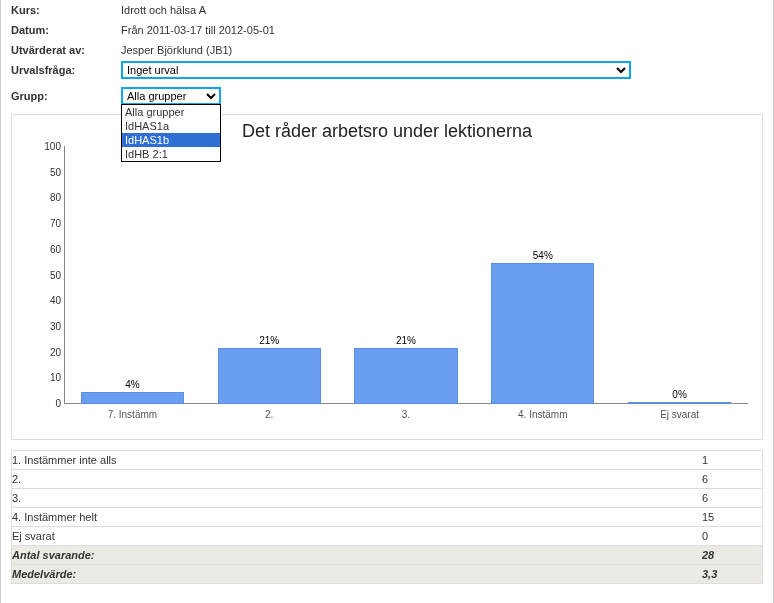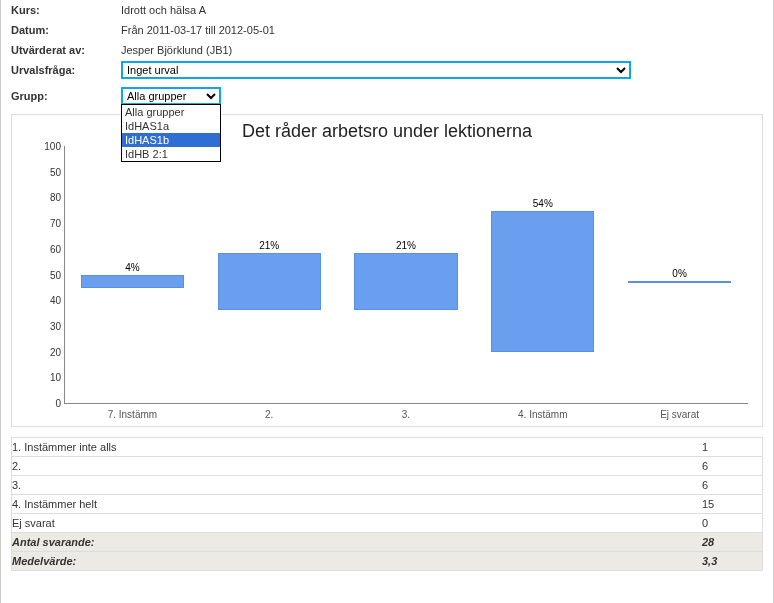--- a/index.html
+++ b/index.html
@@ -7,29 +7,29 @@
   .meta-row{display:flex;align-items:center;min-height:18px;padding:1px 0;}
   .meta-label{width:110px;font-weight:bold;font-size:11px;}
   .meta-value{font-size:11px;}
   .select-field{font-family:inherit;font-size:11px;border:2px solid #0ea5e9;background:#fff;}
   .select-long{width:510px;height:18px;}
   .select-short{width:100px;height:18px;}
   .dropdown-wrap{position:relative;display:inline-block;}
   .dropdown-list{position:absolute;top:17px;left:0;width:98px;border:1px solid #000;background:#fff;z-index:10;}
   .dropdown-list div{padding:0 3px;font-size:11px;line-height:14px;white-space:nowrap;overflow:hidden;}
   .dropdown-list div.sel{background:#2f6fd4;color:#fff;}
-  .chart-panel{margin-top:8px;border:1px solid #ddd;background:#fff;padding:6px 14px 0 14px;}
+  .chart-panel{margin-top:8px;border:1px solid #ddd;background:#fff;padding:6px 14px 13px 14px;}
   .chart-title{text-align:center;font-size:18px;font-weight:normal;color:#222;margin:0 0 4px 0;}
   .plot{position:relative;height:280px;margin-left:38px;}
   .plot-area{position:absolute;left:0;right:0;top:0;bottom:22px;border-left:1px solid #888;border-bottom:1px solid #888;}
   .ylab{position:absolute;left:-30px;width:26px;text-align:right;font-size:10px;color:#333;transform:translateY(50%);} 
   .cats{position:absolute;left:0;right:0;bottom:0;height:22px;display:flex;}
   .cat{flex:1;text-align:center;font-size:10px;color:#555;line-height:22px;}
   .bars{position:absolute;left:0;right:0;top:0;bottom:22px;display:flex;align-items:flex-end;}
-  .bar-slot{flex:1;display:flex;flex-direction:column;align-items:center;justify-content:center;height:100%;}
+  .bar-slot{flex:1;display:flex;flex-direction:column;align-items:center;justify-content:flex-end;height:100%;}
   .bar{width:74%;background:#6a9ff0;border:1px solid #5b8fe0;}
   .bar-label{font-size:10px;color:#000;margin-bottom:2px;}
   .results{margin-top:10px;}
   .res-row{display:flex;border:1px solid #ddd;border-top:none;background:#fff;padding:3px 0;font-size:11px;}
   .res-row:first-child{border-top:1px solid #ddd;}
   .res-row .c1{flex:1;}
   .res-row .c2{width:60px;}
   .res-row.summary{background:#eceae4;font-style:italic;font-weight:bold;}
 </style>
 </head>

